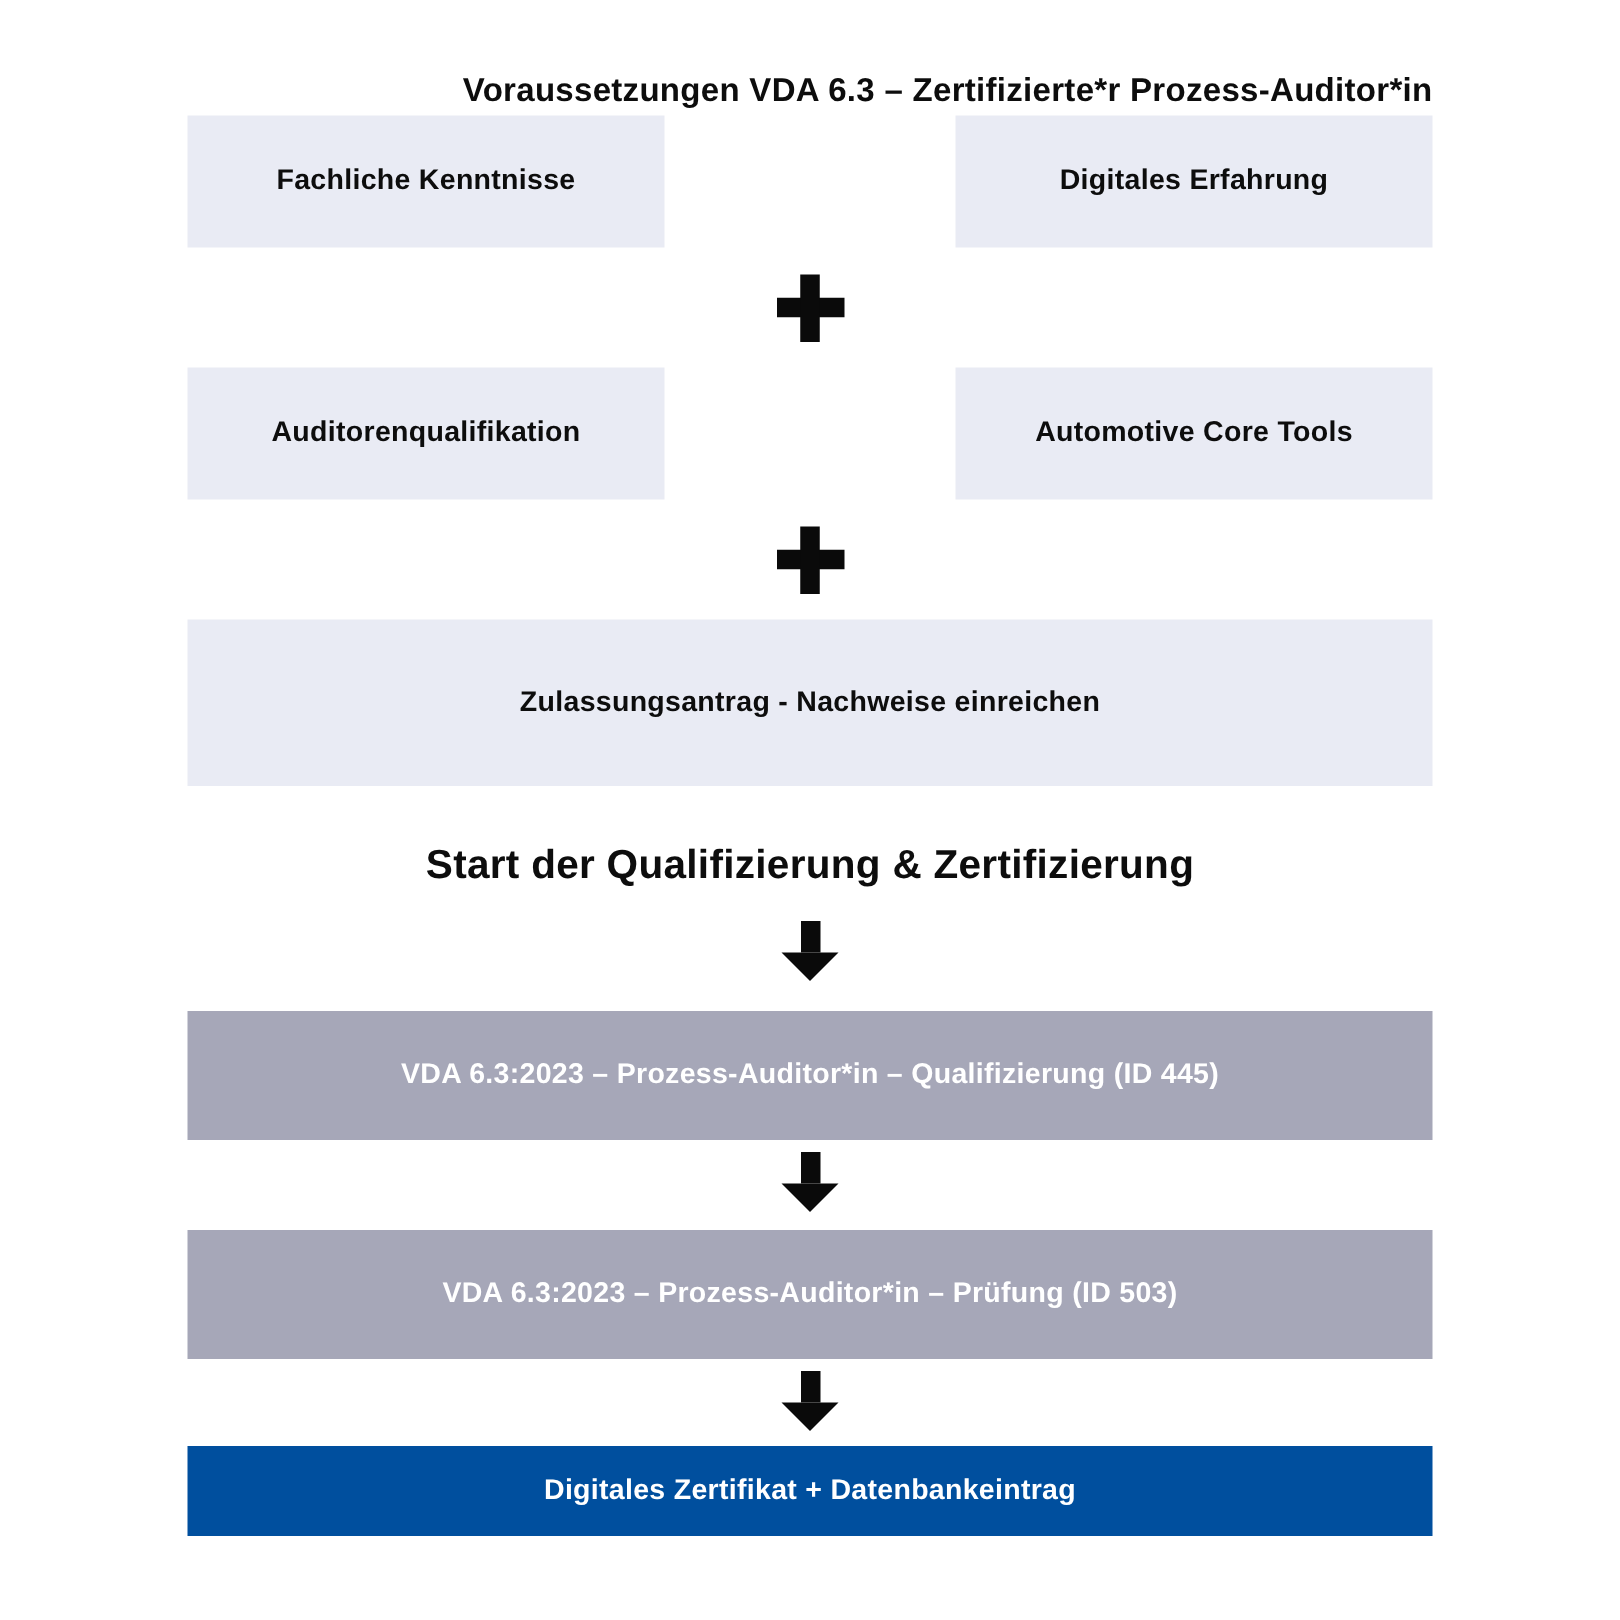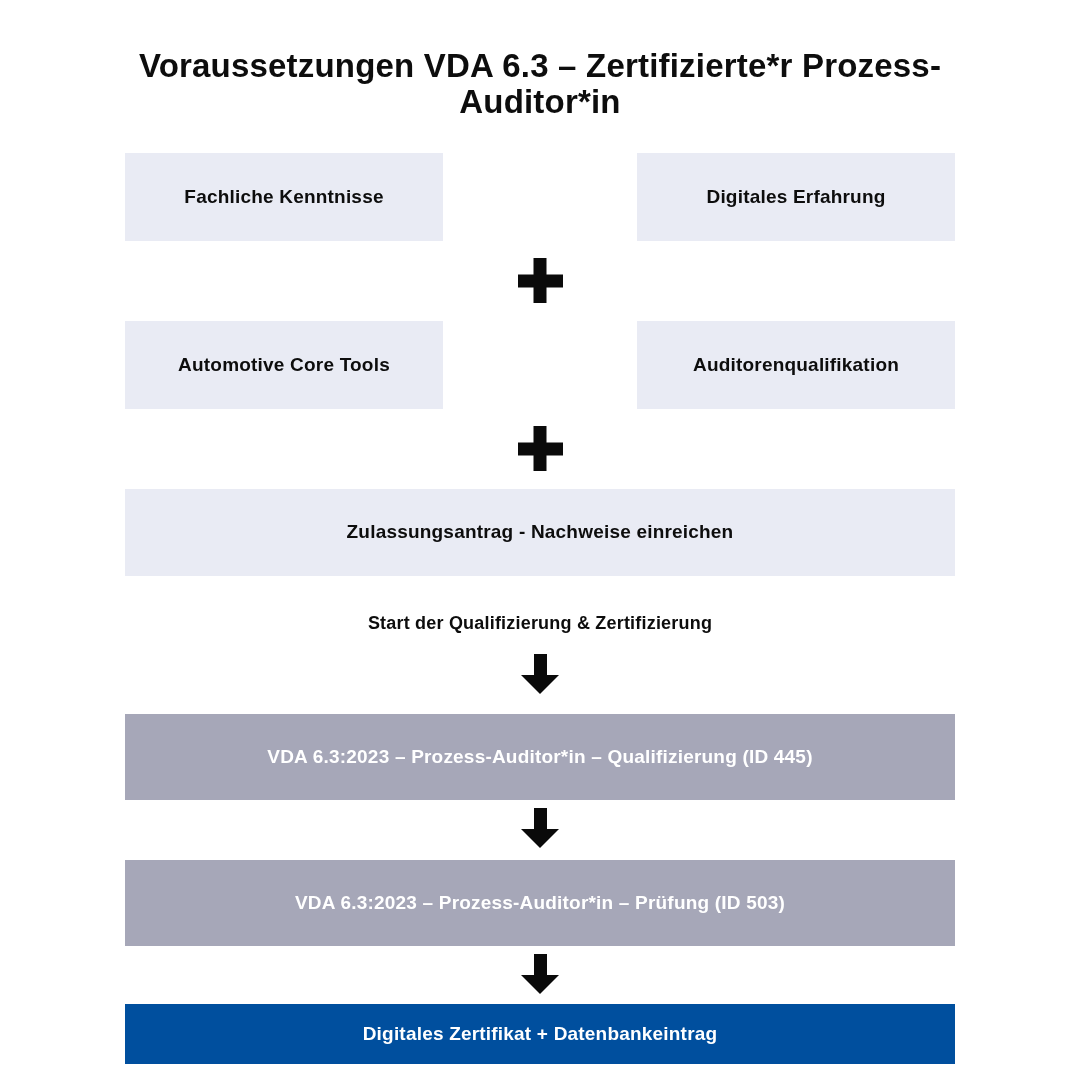--- a/index.html
+++ b/index.html
@@ -16,25 +16,25 @@
     background: #ffffff;
     font-family: "Liberation Sans", sans-serif;
     overflow: hidden;
   }
   .canvas {
     width: 830px;
     margin: 0 auto;
   }
   .title {
     margin-top: 48px;
-    margin-bottom: 32px;
-    font-size: 33px;
+    margin-bottom: 5px;
+    font-size: 22px;
     font-weight: 700;
     color: var(--text-dark);
-    text-align: center;
+    text-align: right;
     letter-spacing: 0.2px;
     line-height: 1.1;
   }
   .row-two {
     display: flex;
     justify-content: space-between;
   }
   .box {
     display: flex;
     align-items: center;
@@ -43,21 +43,21 @@
     font-size: 19px;
     font-weight: 700;
     letter-spacing: 0.2px;
   }
   .box.light {
     background: var(--light-box);
     color: var(--text-dark);
     height: 88px;
   }
   .box.half { width: 318px; }
-  .box.full { width: 100%; height: 87px; }
+  .box.full { width: 100%; height: 111px; }
   .box.gray {
     background: var(--gray-box);
     color: var(--text-light);
     height: 86px;
     width: 100%;
   }
   .box.blue {
     background: var(--blue-box);
     color: var(--text-light);
     height: 60px;
@@ -83,21 +83,21 @@
   }
   .plus-icon .bar-v {
     position: absolute;
     top: 0; left: 50%;
     height: 100%; width: 13px;
     transform: translateX(-50%);
     background: var(--icon-black);
   }
   .subtitle {
     margin-top: 36px;
-    font-size: 18px;
+    font-size: 27px;
     font-weight: 700;
     color: var(--text-dark);
     text-align: center;
     letter-spacing: 0.2px;
     line-height: 1.25;
   }
   .arrow-row {
     display: flex;
     justify-content: center;
   }
@@ -134,22 +134,22 @@
   </div>
 
   <div class="plus-row">
     <div class="plus-icon">
       <div class="bar-h"></div>
         <div class="bar-v"></div>
     </div>
   </div>
 
   <div class="row-two">
+    <div class="box light half">Auditorenqualifikation</div>
     <div class="box light half">Automotive Core Tools</div>
-    <div class="box light half">Auditorenqualifikation</div>
   </div>
 
   <div class="plus-row">
     <div class="plus-icon">
       <div class="bar-h"></div>
         <div class="bar-v"></div>
     </div>
   </div>
 
   <div class="box light full">Zulassungsantrag - Nachweise einreichen</div>

